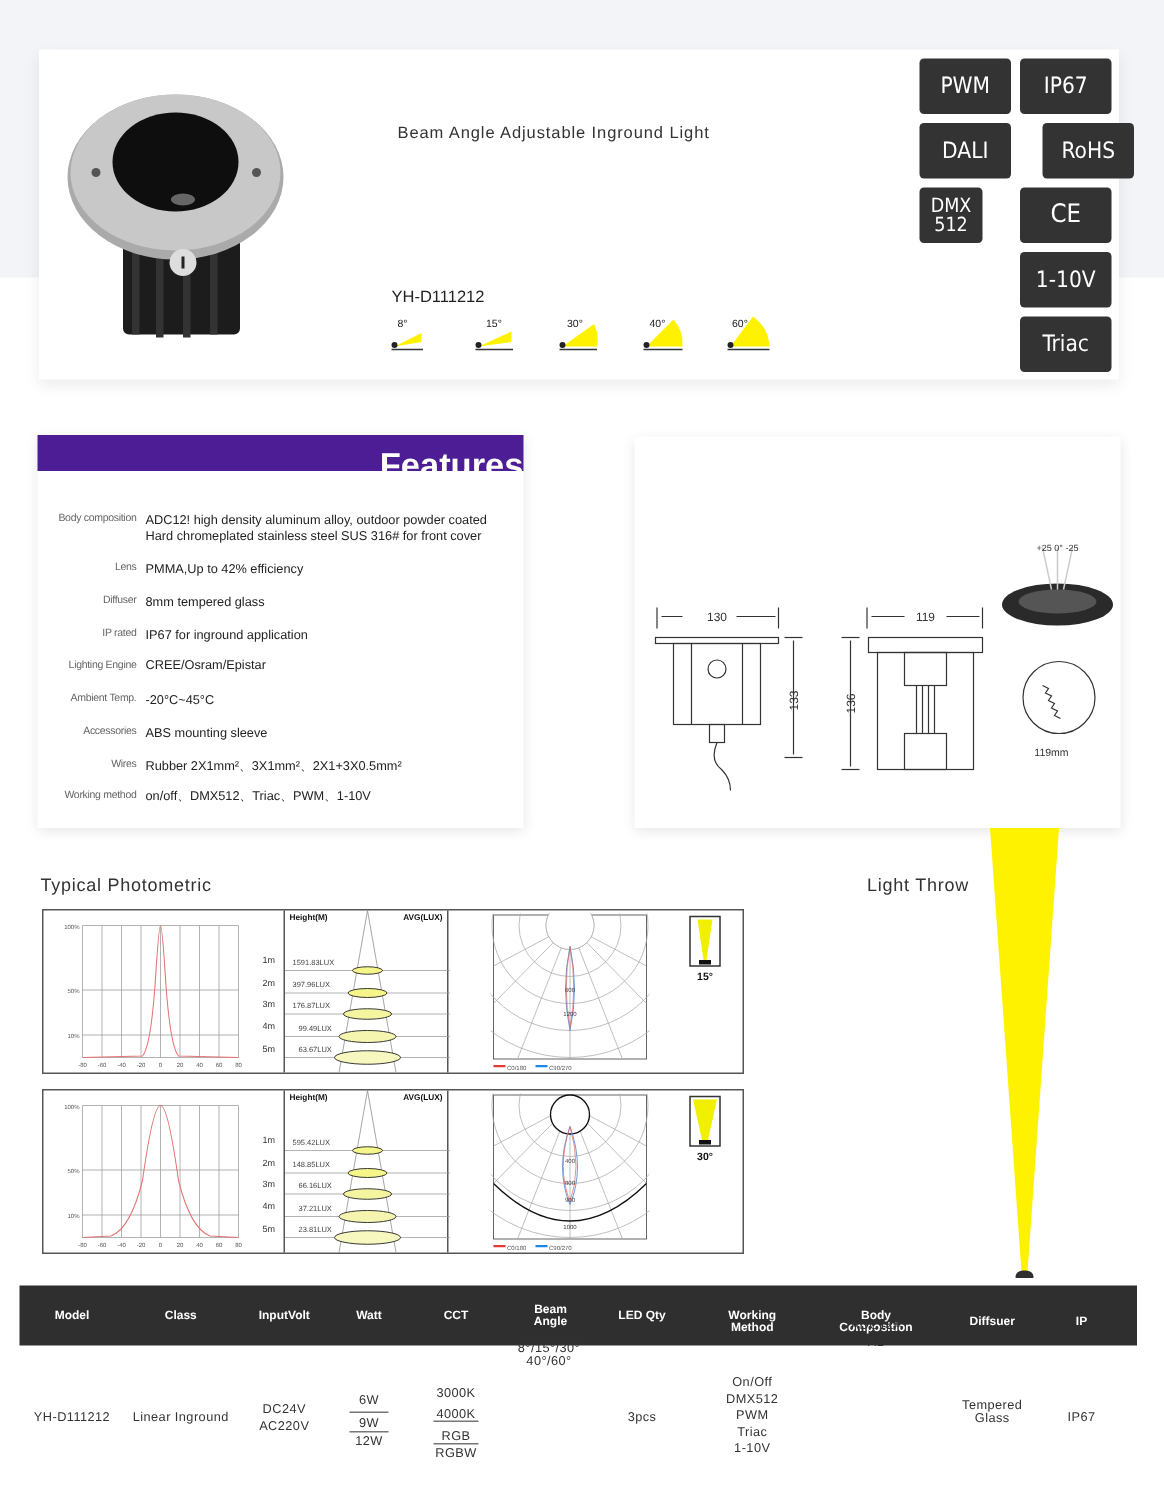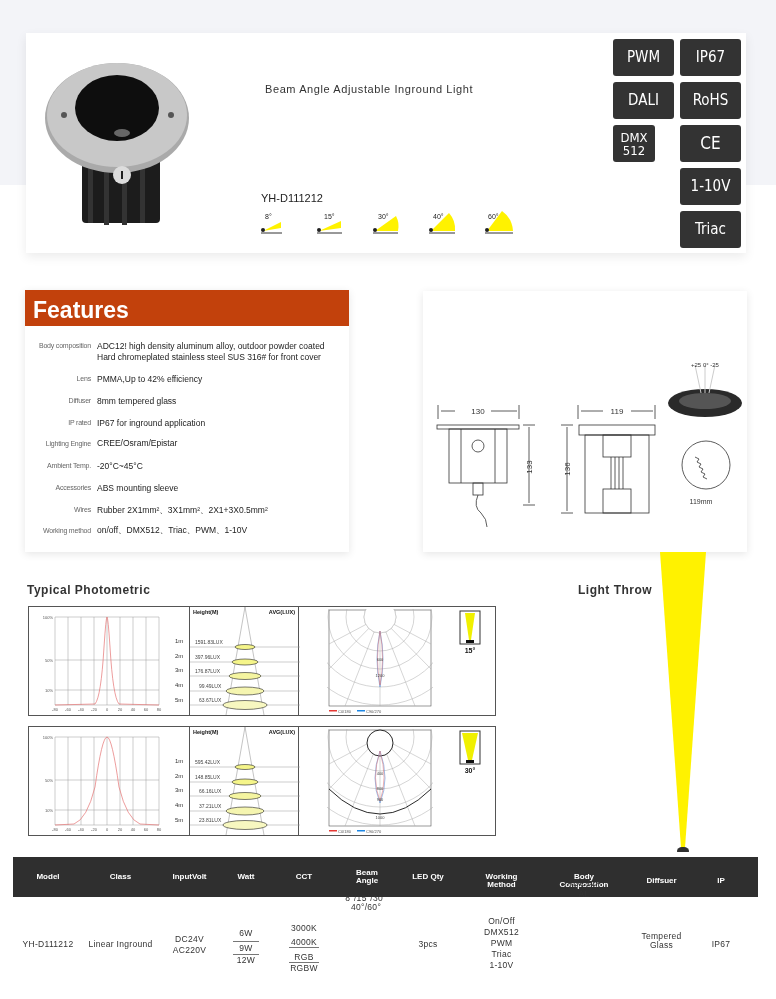--- a/index.html
+++ b/index.html
@@ -9,27 +9,27 @@
 .prod-img{position:absolute;left:16px;top:20px;width:150px;height:180px;}
 .hero-title{position:absolute;left:239px;top:50px;font-size:11px;letter-spacing:0.6px;color:#333;}
 .hero-model{position:absolute;left:235px;top:159px;font-size:11px;color:#222;font-family:"Liberation Sans",sans-serif;}
 .beams{position:absolute;left:234px;top:178px;width:270px;height:30px;}
 .beam{position:absolute;top:0;width:50px;height:30px;}
 .beam-lbl{position:absolute;top:2px;font-size:7px;color:#222;}
 .badges{position:absolute;left:587px;top:6px;width:128px;}
 .badge{position:absolute;width:61px;height:37px;background:#333;color:#fff;border-radius:3px;display:flex;align-items:center;justify-content:center;font-size:15px;text-align:center;line-height:13px;font-family:"DejaVu Sans Condensed","DejaVu Sans",sans-serif;}
 .badge.sm{font-size:13px;}
 .feat{position:absolute;left:25px;top:290px;width:324px;height:262px;background:#fff;box-shadow:0 2px 8px rgba(0,0,0,0.10);}
-.feat-hdr{height:36px;background:#c2410c;color:#fff;font-size:23px;font-weight:bold;padding:7px 0 0 8px;}
+.feat-hdr{height:24px;background:#4c1d95;color:#fff;font-size:23px;font-weight:bold;padding:7px 0 0 8px;text-align:right;}
 .feat-row{position:absolute;left:0;width:324px;font-size:8.5px;}
 .feat-lbl{position:absolute;right:258px;text-align:right;font-size:7px;color:#666;white-space:nowrap;letter-spacing:-0.2px;}
 .feat-val{position:absolute;left:72px;color:#222;line-height:11px;white-space:nowrap;}
 .dim{position:absolute;left:423px;top:291px;width:324px;height:261px;background:#fff;box-shadow:0 2px 8px rgba(0,0,0,0.10);}
 .dim-hdr{height:36px;background:#f3f4f8;color:#333;font-size:21px;font-weight:bold;padding:6px 0 0 6px;letter-spacing:-0.5px;}
-.section-title{position:absolute;font-size:12px;color:#333;letter-spacing:0.5px;font-weight:bold;}
+.section-title{position:absolute;font-size:12px;color:#333;letter-spacing:0.5px;}
 .photo{position:absolute;left:28px;width:468px;height:110px;border:1px solid #555;background:#fff;}
 .ptable{position:absolute;left:160px;top:0;width:110px;height:108px;border-left:1px solid #555;border-right:1px solid #555;}
 .lux-lbl{position:absolute;font-size:5px;color:#444;}
 .hm{position:absolute;font-size:6px;color:#333;}
 .throw{position:absolute;left:658px;top:552px;width:50px;height:300px;}
 .spec{position:absolute;left:13px;top:857px;width:745px;height:40px;background:#2f2f2f;}
 .spec-h{position:absolute;top:0;height:40px;color:#fff;font-size:8px;font-weight:bold;display:flex;align-items:center;justify-content:center;text-align:center;line-height:8px;}
 .spec-v{position:absolute;font-size:8.5px;color:#333;text-align:center;line-height:11px;letter-spacing:0.3px;}
 </style>
 </head>
@@ -94,21 +94,21 @@
           <path d="M3,20 L18,0 A26,26 0 0 1 29,20 Z" fill="#fff200"></path>
           <circle cx="3" cy="19" r="2" fill="#222"></circle>
           <line x1="1" y1="22" x2="29" y2="22" stroke="#333"></line>
         </svg>
     </div>
   </div>
   <div class="badges">
     <div class="badge" style="left:0;top:0">PWM</div>
     <div class="badge" style="left:67px;top:0">IP67</div>
     <div class="badge" style="left:0;top:43px">DALI</div>
-    <div class="badge" style="left:67px;top:43px">RoHS</div>
+    <div class="badge" style="left:82px;top:43px">RoHS</div>
     <div class="badge sm" style="left:0;top:86px;width:42px;padding:10px 14px;word-spacing:20px">DMX 512</div>
     <div class="badge" style="left:67px;top:86px;font-size:17px">CE</div>
     <div class="badge" style="left:67px;top:129px">1-10V</div>
     <div class="badge" style="left:67px;top:172px">Triac</div>
   </div>
 </div>
 
 <div class="feat">
   <div class="feat-hdr">Features</div>
   <div class="feat-row" style="top:51px">

